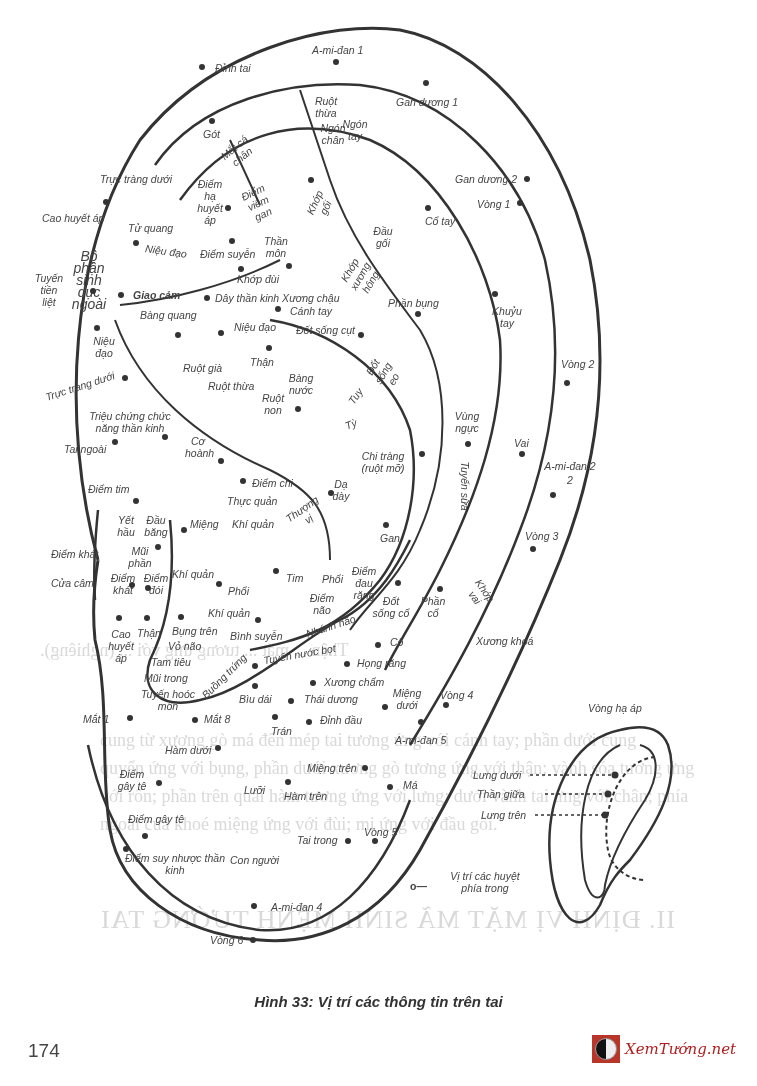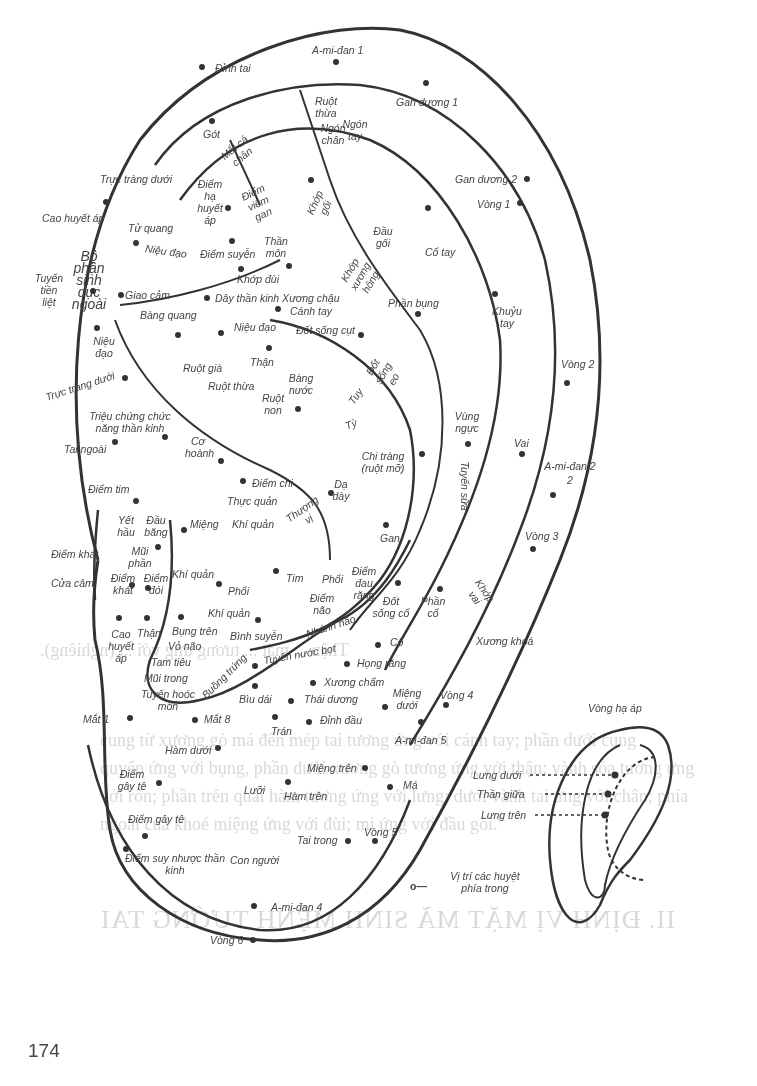--- a/index.html
+++ b/index.html
@@ -101,21 +101,21 @@
   <div class="dot" style="left:250px;top:937px;"></div>
 
   <div class="lbl c" style="left: 308px; top: 95px; width: 36px; white-space: normal;">Ruột thừa</div>
   <div class="lbl c" style="left: 338px; top: 118px; width: 34px; white-space: normal;">Ngón tay</div>
   <div class="lbl c" style="left: 278px; top: 122px; width: 34px; white-space: normal; margin-left: 38px;">Ngón chân</div>
   <div class="lbl" style="left:203px;top:128px;">Gót</div>
   <div class="dot" style="left:209px;top:118px;"></div>
   <div class="lbl c" style="left: 218px; top: 140px; width: 40px; transform: rotate(-40deg); white-space: normal;">Mắt cá chân</div>
   <div class="lbl c" style="left: 305px; top: 193px; width: 30px; transform: rotate(-65deg); white-space: normal;">Khớp gối</div>
   <div class="dot" style="left:308px;top:177px;"></div>
-  <div class="lbl" style="left:425px;top:215px;margin-top:31px;">Cổ tay</div>
+  <div class="lbl" style="left:425px;top:215px;">Cổ tay</div>
   <div class="dot" style="left:425px;top:205px;"></div>
   <div class="lbl c" style="left: 368px; top: 225px; width: 30px; white-space: normal;">Đầu gối</div>
   <div class="lbl c" style="left: 340px; top: 258px; width: 40px; transform: rotate(-60deg); white-space: normal;">Khớp xương hông</div>
   <div class="lbl" style="left:388px;top:297px;">Phần bụng</div>
   <div class="dot" style="left:415px;top:311px;"></div>
   <div class="lbl c" style="left: 490px; top: 305px; width: 34px; white-space: normal;">Khuỷu tay</div>
   <div class="dot" style="left:492px;top:291px;"></div>
   <div class="lbl c" style="left: 452px; top: 410px; width: 30px; white-space: normal;">Vùng ngực</div>
   <div class="dot" style="left:465px;top:441px;"></div>
   <div class="lbl" style="left:440px;top:480px;transform:rotate(90deg);">Tuyến sữa</div>
@@ -140,21 +140,21 @@
   <div class="lbl" style="left:237px;top:273px;">Khớp đùi</div>
   <div class="dot" style="left:238px;top:266px;"></div>
   <div class="lbl" style="left:215px;top:292px;">Dây thần kinh Xương chậu</div>
   <div class="dot" style="left:204px;top:295px;"></div>
 
   <div class="lbl" style="left:42px;top:212px;">Cao huyết áp</div>
   <div class="dot" style="left:103px;top:199px;"></div>
   <div class="lbl c" style="left: 68px; top: 250px; width: 42px; font-size: 14px; white-space: normal;">Bộ phận sinh dục ngoài</div>
   <div class="lbl c" style="left: 34px; top: 272px; width: 30px; white-space: normal;">Tuyến tiền liệt</div>
   <div class="dot" style="left:90px;top:288px;"></div>
-  <div class="lbl" style="left:125px;top:289px;">Giao cảm</div>
+  <div class="lbl" style="left:133px;top:289px;font-weight:bold;">Giao cảm</div>
   <div class="dot" style="left:118px;top:292px;"></div>
   <div class="lbl c" style="left: 90px; top: 335px; width: 28px; white-space: normal;">Niệu đạo</div>
   <div class="dot" style="left:94px;top:325px;"></div>
   <div class="lbl" style="left:44px;top:380px;transform:rotate(-18deg);">Trực tràng dưới</div>
   <div class="dot" style="left:122px;top:375px;"></div>
   <div class="lbl c" style="left: 85px; top: 410px; width: 90px; white-space: normal;">Triệu chứng chức năng thần kinh</div>
   <div class="dot" style="left:162px;top:434px;"></div>
   <div class="lbl" style="left:64px;top:443px;">Tai ngoài</div>
   <div class="dot" style="left:112px;top:439px;"></div>
   <div class="lbl" style="left:88px;top:483px;">Điểm tim</div>
@@ -269,14 +269,21 @@
   <div class="dot" style="left:123px;top:846px;"></div>
 
   <div class="lbl" style="left:410px;top:880px;font-style:normal;font-weight:bold;">o—</div>
   <div class="lbl c" style="left: 440px; top: 870px; width: 90px; white-space: normal;">Vị trí các huyệt phía trong</div>
 
   <div class="lbl" style="left:588px;top:702px;">Vòng hạ áp</div>
   <div class="lbl" style="left:473px;top:769px;">Lưng dưới</div>
   <div class="lbl" style="left:477px;top:788px;">Thần giữa</div>
   <div class="lbl" style="left:481px;top:809px;">Lưng trên</div>
 
+  <div class="caption">Hình 33: Vị trí các thông tin trên tai</div>
   <div class="pageno">174</div>
+  <div class="logo">
+    <div class="logo-box">
+        <div class="logo-yy"></div>
+      </div>
+    <span class="logo-text">XemTướng.net</span>
+  </div>
 </div>
 
 </body></html>

